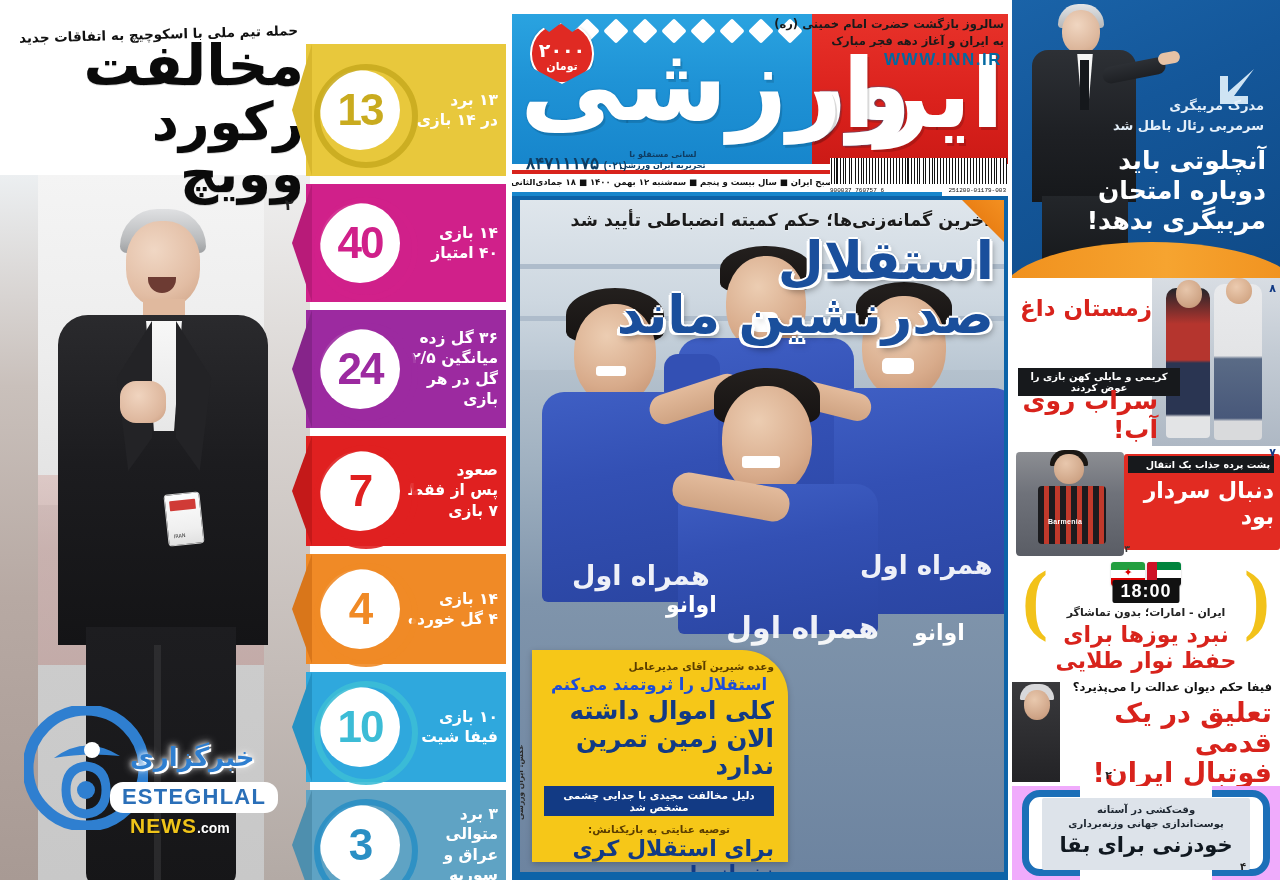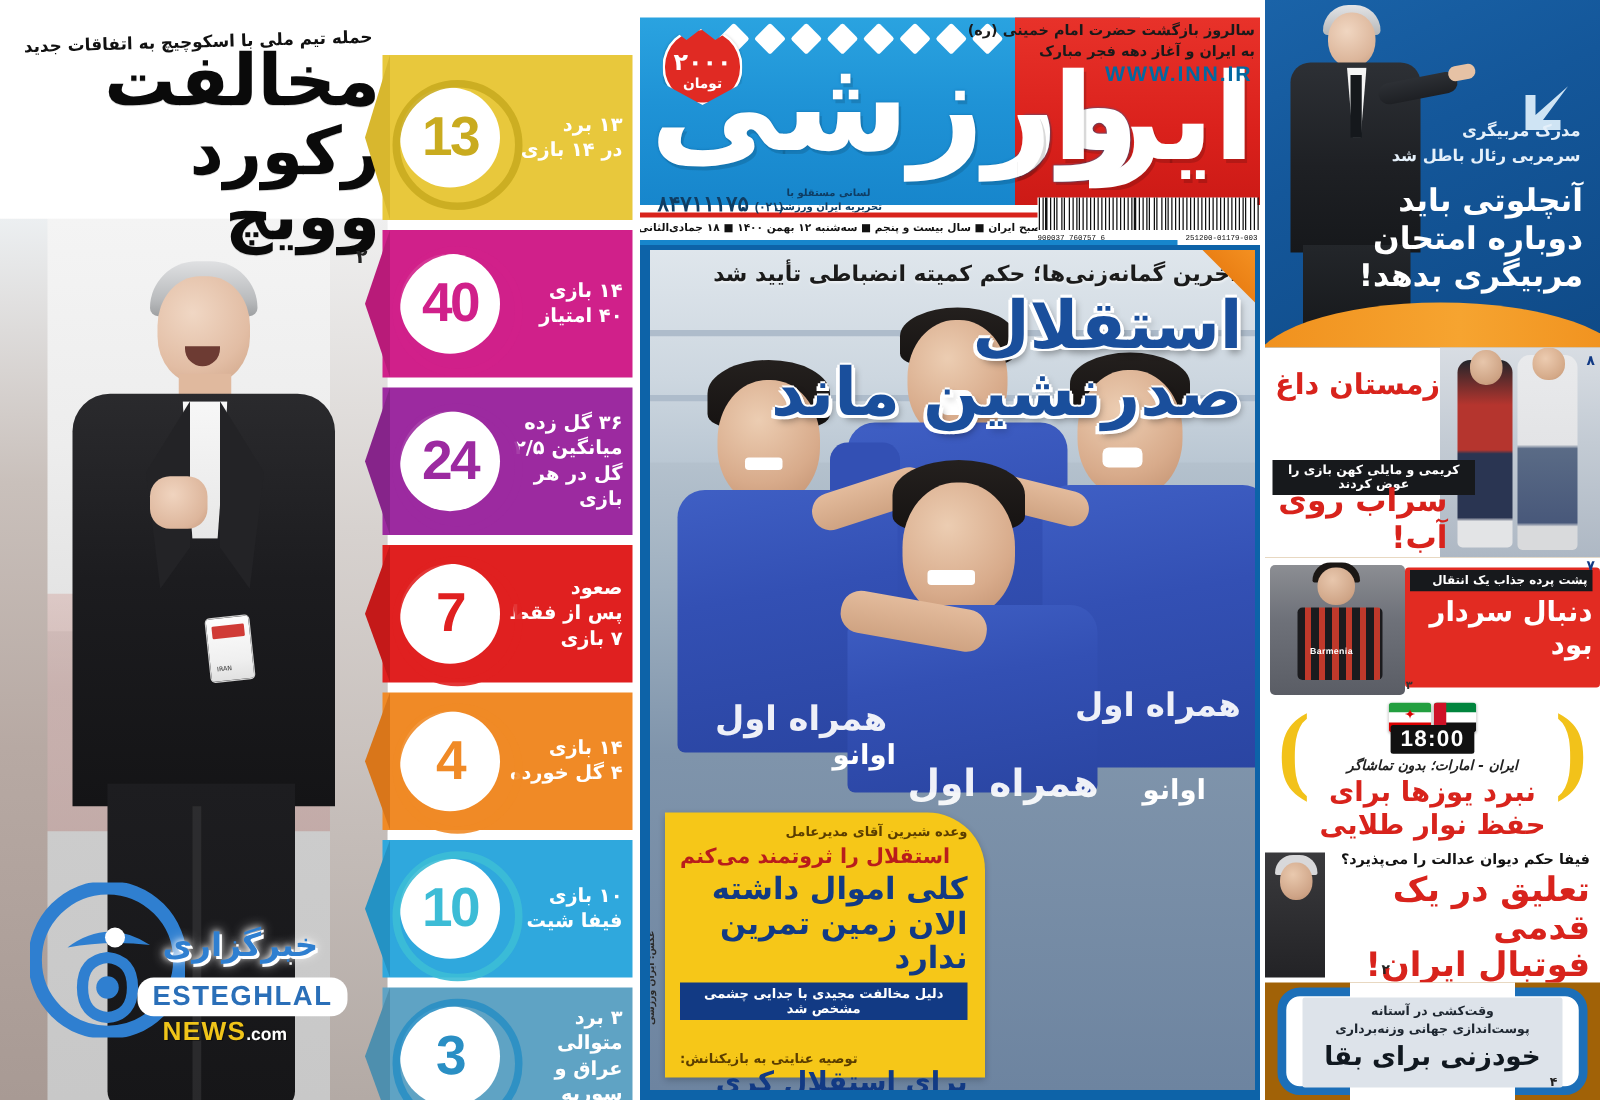--- a/index.html
+++ b/index.html
@@ -259,37 +259,37 @@
   }
 
   
   .yellow-box {
     position:absolute; left:12px; bottom:10px; width:256px; height:212px; z-index:11;
     background:#f6c718; border-radius:0 46px 0 0;
     box-shadow:0 2px 6px rgba(0,0,0,.22);
     padding:10px 14px 8px 12px;
   }
   .yb-kicker { text-align:right; font-size:10.5px; font-weight:bold; color:#5a3d00; line-height:1.3; }
-  .yb-lead { text-align:left; font-size:16.5px; font-weight:bold; color:#b91c1c; margin-top:1px; letter-spacing:-.4px; }
+  .yb-lead { text-align:center; font-size:16.5px; font-weight:bold; color:#1d4ed8; margin-top:1px; letter-spacing:-.4px; }
   .yb-head { text-align:right; font-size:24.5px; font-weight:bold; color:#123a84; line-height:1.14; margin-top:3px; letter-spacing:-.8px; }
   .yb-strip {
     margin-top:6px; background:#123a84; color:#fff; font-size:10.5px; font-weight:bold;
     text-align:center; padding:3px 4px; letter-spacing:-.2px;
   }
-  .yb-kicker2 { text-align:left; font-size:10.5px; font-weight:bold; color:#5a3d00; margin-top:25px; }
+  .yb-kicker2 { text-align:center; font-size:10.5px; font-weight:bold; color:#5a3d00; margin-top:7px; }
   .yb-head2 { text-align:right; font-size:22px; font-weight:bold; color:#123a84; margin-top:1px; letter-spacing:-.6px; }
 
   .side-vert {
     position:absolute; left:-4px; bottom:8px; width:14px; height:120px; z-index:12;
     writing-mode:vertical-rl; transform:rotate(180deg);
     font-size:7.5px; color:#2a2a2a; font-weight:bold; letter-spacing:.3px;
   }
 
   
-  .right-col { position:absolute; left:1012px; top:0; width:268px; height:880px; background:#a16207; }
+  .right-col { position:absolute; left:1012px; top:0; width:268px; height:880px; background:#f0abfc; }
 
   
   .r1 { position:absolute; left:0; top:0; width:268px; height:278px; overflow:hidden;
         background:linear-gradient(155deg,#1a63a8 0%,#14579a 40%,#0f4a87 100%); }
   .r1-photo { position:absolute; left:-6px; top:0; width:152px; height:262px; }
   .r1p-head { position:absolute; left:56px; top:10px; width:38px; height:44px; border-radius:48%;
     background:radial-gradient(circle at 40% 34%,#f0d6c1 0%,#dcb69b 65%,#c39a7c 100%); }
   .r1p-hair { position:absolute; left:52px; top:4px; width:46px; height:24px; border-radius:22px 22px 4px 4px;
     background:linear-gradient(180deg,#e3e4e6 0%,#b5b7b9 100%); }
   .r1p-suit { position:absolute; left:26px; top:50px; width:104px; height:152px; border-radius:16px 16px 0 0;
@@ -365,21 +365,21 @@
   .flag.uae .s3 { top:66.66%; background:#111; }
   .flag.uae .red { position:absolute; left:0; top:0; width:30%; height:100%; background:#ce1126; }
   .flag.ir .s1 { top:0; background:#239f40; } .flag.ir .s2 { top:33.33%; background:#fff; }
   .flag.ir .s3 { top:66.66%; background:#da0000; }
   .flag.ir .em { position:absolute; left:50%; top:42%; transform:translate(-50%,-50%);
      color:#da0000; font-size:11px; font-weight:bold; }
   .r4-time { position:absolute; left:50%; top:24px; transform:translateX(-50%);
      background:#111; color:#fff; font-size:18px; font-weight:bold; padding:1px 8px; border-radius:2px;
      font-family:"Liberation Sans",sans-serif; letter-spacing:1px; }
   .r4-sub { position:absolute; left:0; right:0; top:50px; text-align:center; font-size:11px;
-     font-weight:bold; color:#222;font-style:italic; }
+     font-weight:bold; color:#222; }
   .r4-title { position:absolute; left:0; right:0; top:66px; text-align:center; font-size:22px;
      font-weight:bold; color:#d8231c; line-height:1.18; letter-spacing:-.5px; }
 
   
   .r5 { position:absolute; left:0; top:676px; width:268px; height:110px; background:#fff; overflow:hidden; }
   .r5-photo { position:absolute; left:0; top:6px; width:48px; height:100px;
      background:linear-gradient(180deg,#3a3a3d 0%,#232326 100%); }
   .r5-ph-head { position:absolute; left:12px; top:8px; width:26px; height:30px; border-radius:48%;
      background:radial-gradient(circle at 40% 32%,#e9c9ae 0%,#cea386 70%,#b78b6c 100%); }
   .r5-ph-hair { position:absolute; left:8px; top:2px; width:34px; height:16px; border-radius:18px 18px 2px 2px; background:#d8d8da; }

